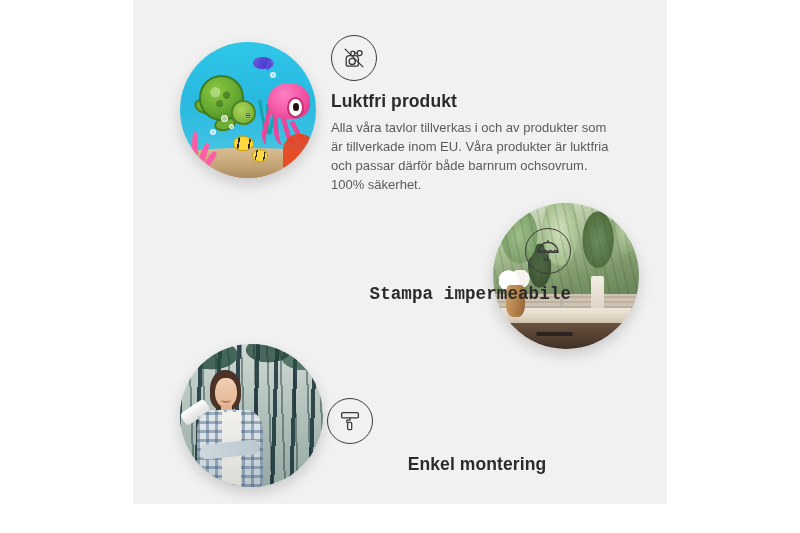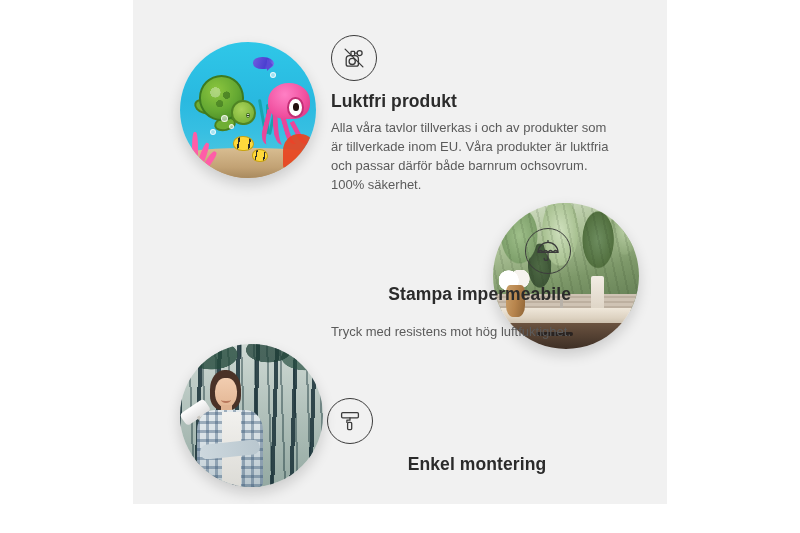--- a/index.html
+++ b/index.html
@@ -331,21 +331,21 @@
     line-height: 1.46;
   }
 
   
   .feature-odour { left: 198px; top: 35px; width: 296px; }
   .feature-odour .feat-body { width: 290px; }
 
   
   .feature-water { left: 82px; top: 228px; width: 356px; text-align: right; }
   .feature-water .feat-icon { margin-left: auto; }
-  .feature-water .feat-title { margin-bottom: 18px; }
+  .feature-water .feat-title { margin-bottom: 5px; font-family: Liberation Mono, monospace; }
 
   
   .feature-mount { left: 194px; top: 398px; width: 300px; }
   .feature-mount .feat-title { margin-bottom: 4px; text-align: center; }
 </style>
 </head>
 <body>
 
 <div class="stage">
   <div class="panel">
@@ -426,21 +426,20 @@
     <div class="feature feature-water">
       <div class="feat-icon">
         <svg width="26" height="26" viewBox="0 0 26 26" fill="none" stroke="#3b3b3b" stroke-width="1.3" stroke-linecap="round" stroke-linejoin="round">
           <path d="M3 14.3a10 10 0 0 1 20 0z"></path>
           <path d="M3 14.3c1.7-2.4 3.3-2.4 5 0 1.7-2.4 3.3-2.4 5 0 1.7-2.4 3.3-2.4 5 0 1.7-2.4 3.3-2.4 5 0"></path>
           <path d="M13 14.3v6.1a1.9 1.9 0 0 1-3.8 0"></path>
           <path d="M13 4.3V2.6"></path>
         </svg>
       </div>
       <div class="feat-title">Stampa impermeabile</div>
-      <div class="feat-body">Tryck med resistens mot hög luftfuktighet.</div>
     </div>
 
     <div class="disc disc-forest">
       <div class="art">
         <div class="forest-bg"></div>
         <div class="woman">
           <div class="roller">
             <div class="drum"></div>
             <div class="stick"></div>
             <div class="grip"></div>

